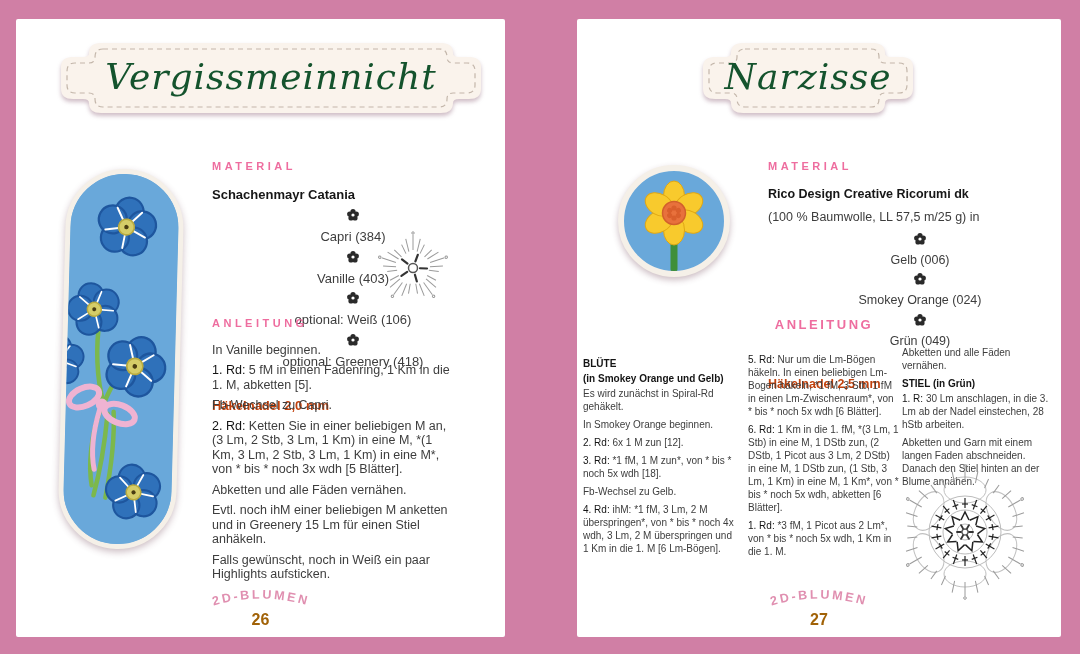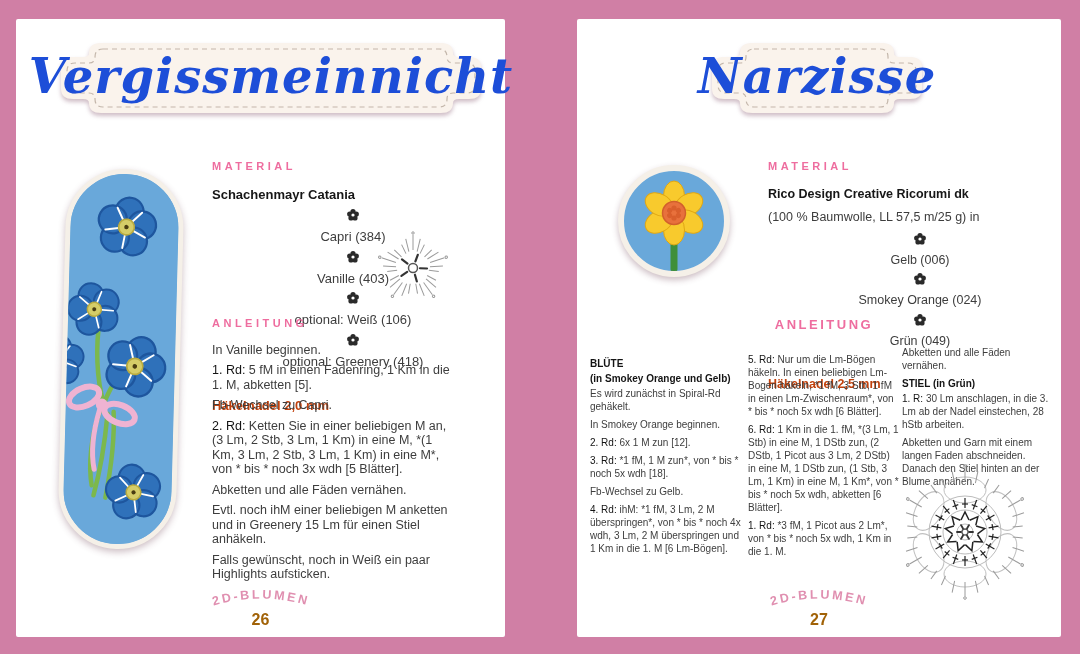--- a/index.html
+++ b/index.html
@@ -8,21 +8,21 @@
   .page{position:absolute;top:19px;height:618px;background:#ffffff;border-radius:2px;}
   .page-left{left:16px;width:489px;}
   .page-right{left:577px;width:484px;}
 
   
   .banner{position:absolute;top:24px;height:70px;}
   .banner svg{position:absolute;left:0;top:0;filter:drop-shadow(0 3px 2px rgba(120,70,95,.35));}
   .plaque{fill:#faf3ec;}
   .stitch{fill:none;stroke:#c3b6aa;stroke-width:1.2;stroke-dasharray:5 4;}
   .script-title{position:absolute;left:0;top:0;width:100%;height:100%;display:flex;align-items:center;justify-content:center;
-    font-family:"DejaVu Serif",serif;font-style:italic;font-weight:700;font-size:48px;color:#1d4ed8;letter-spacing:1px;padding-bottom:4px;box-sizing:border-box;}
+    font-family:"DejaVu Serif",serif;font-style:italic;font-weight:400;font-size:36px;color:#14532d;letter-spacing:1px;padding-bottom:4px;box-sizing:border-box;}
 
   .sec-h{margin:0;font-size:11px;font-weight:700;letter-spacing:3.5px;color:#ee6d9f;}
   .sec-h.small{font-size:13px;letter-spacing:2.5px;}
 
   
   .mat{position:absolute;color:#3d3d3d;}
   .mat .yarn-name{font-weight:700;color:#161616;margin:12px 0 6px;}
   .mat .yarn-details{margin:0 0 7px;}
   .mat ul{list-style:none;margin:0;padding:0 0 0 14px;}
   .mat li{display:flex;align-items:center;gap:7px;margin:5px 0;flex-direction:column;}
@@ -30,21 +30,21 @@
   .mat-l{left:196px;top:140px;width:268px;font-size:13px;line-height:1.35;}
   .mat-r{left:191px;top:140px;width:290px;font-size:12.5px;line-height:1.35;}
 
   
   .instr-l{position:absolute;left:196px;top:298px;width:244px;color:#3d3d3d;font-size:12.5px;line-height:1.16;}
   .instr-l .sec-h{margin-bottom:13px;}
   .instr-l p{margin:0 0 6px;}
   .col{position:absolute;width:152px;color:#3d3d3d;font-size:10px;line-height:1.3;}
   .col p{margin:0 0 5px;}
   .col .subhead{font-weight:700;color:#141414;margin:4px 0 2px;}
-  .col1{left:13px;top:334px;}
+  .col1{left:6px;top:334px;}
   .col2{left:171px;top:334px;}
   .col3{left:325px;top:327px;}
   .anleitung-r{position:absolute;left:171px;top:298px;width:152px;text-align:center;}
   b.lead{font-weight:400;color:#141414;}
 
   
   .bookmark{position:absolute;left:46px;top:150px;width:118px;height:380px;border-radius:60px;background:#69a8da;
     border:5px solid #f5f0e8;box-sizing:border-box;box-shadow:0 3px 7px rgba(90,40,60,.30);transform:rotate(1.5deg);overflow:hidden;}
   .bookmark svg{display:block;}
   .daffodil{position:absolute;left:41px;top:146px;width:112px;height:112px;border-radius:50%;background:#69a8da;
@@ -249,21 +249,21 @@
       <svg width="150" height="30" viewBox="0 0 150 30">
         <path id="arcL" d="M 12 27 Q 75 2 138 27" fill="none"></path>
         <text class="arc-text"><textPath href="#arcL" startOffset="50%" text-anchor="middle">2D-BLUMEN</textPath></text>
       </svg>
       <div class="page-num">26</div>
     </div>
   </div>
 
   <div class="page page-right">
 
-    <div class="banner" style="left:135px;width:210px;">
+    <div class="banner" style="left:126px;width:210px;">
       <svg width="210" height="70" viewBox="0 0 210 70">
         <path class="plaque" d="M40 0 H170 Q182 0 182 10 Q182 14 188 14 H198 Q210 14 210 24 V46 Q210 56 198 56 H188 Q182 56 182 60 Q182 70 170 70 H40 Q28 70 28 60 Q28 56 22 56 H12 Q0 56 0 46 V24 Q0 14 12 14 H22 Q28 14 28 10 Q28 0 40 0 Z"></path>
         <path class="stitch" d="M42 6 H168 Q176 6 176 14 Q176 20 182 20 H196 Q204 20 204 28 V42 Q204 50 196 50 H182 Q176 50 176 56 Q176 64 168 64 H42 Q34 64 34 56 Q34 50 28 50 H14 Q6 50 6 42 V28 Q6 20 14 20 H28 Q34 20 34 14 Q34 6 42 6 Z"></path>
       </svg>
       <span class="script-title">Narzisse</span>
     </div>
 
     <div class="daffodil">
       <svg width="100" height="100" viewBox="0 0 100 100">
         <path d="M50 52 L50 98" stroke="#3f8f3a" stroke-width="7" stroke-linecap="round"></path>

